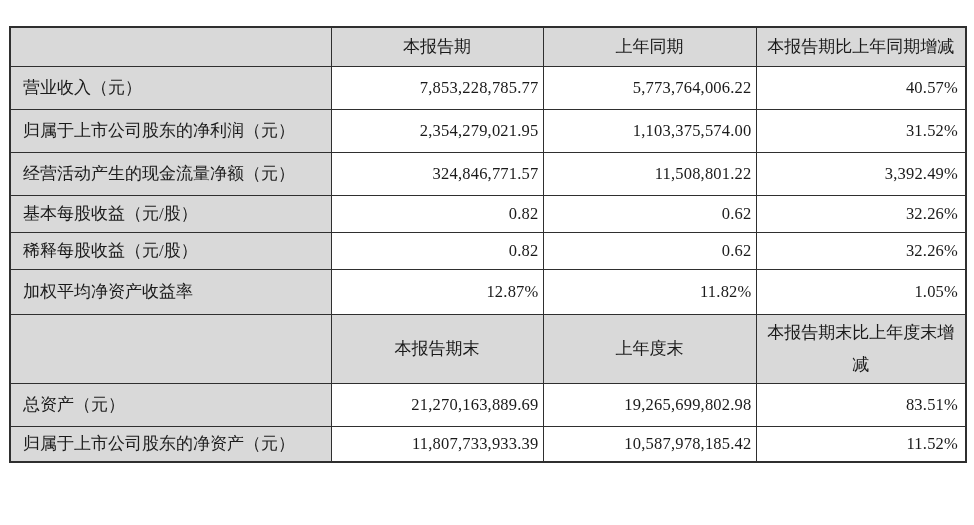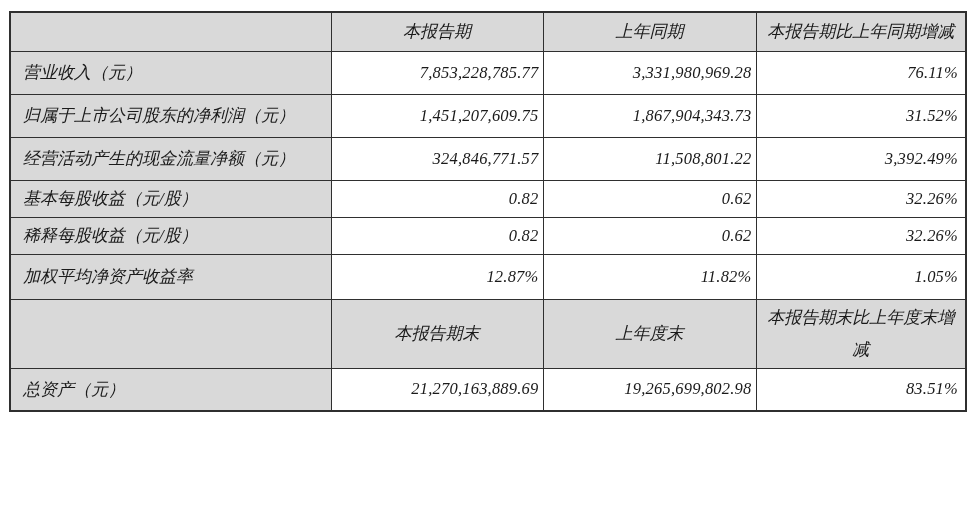--- a/index.html
+++ b/index.html
@@ -13,27 +13,26 @@
   .page {
     position: relative;
     width: 974px;
     height: 525px;
     background: var(--page-bg, #ffffff);
     overflow: hidden;
   }
   table.fin {
     position: absolute;
     left: 9px;
-    top: 11px;
+    top: 26px;
     width: 956px;
     border-collapse: collapse;
     table-layout: fixed;
     border: 2px solid var(--border, #2f2f2f);
     color: var(--text, #1a1a1a);
-    font-style: italic;
   }
   col.c0 { width: 321px; }
   col.c1 { width: 212px; }
   col.c2 { width: 213px; }
   col.c3 { width: 210px; }
   th, td {
     border: 1px solid var(--border, #2f2f2f);
     vertical-align: middle;
     overflow: hidden;
   }
@@ -75,27 +74,27 @@
     <tbody>
         <tr style="height: 39px;">
           <th class="header-cell"></th>
           <th class="header-cell">本报告期</th>
           <th class="header-cell">上年同期</th>
           <th class="header-cell">本报告期比上年同期增减</th>
         </tr>
         <tr style="height: 43px;">
           <td class="label-cell">营业收入（元）</td>
           <td class="num-cell">7,853,228,785.77</td>
-          <td class="num-cell">3,331,980,969.28</td>
-          <td class="num-cell pct">76.11%</td>
+          <td class="num-cell">5,773,764,006.22</td>
+          <td class="num-cell pct">40.57%</td>
         </tr>
         <tr style="height: 43px;">
           <td class="label-cell">归属于上市公司股东的净利润（元）</td>
-          <td class="num-cell">1,451,207,609.75</td>
-          <td class="num-cell">1,867,904,343.73</td>
+          <td class="num-cell">2,354,279,021.95</td>
+          <td class="num-cell">1,103,375,574.00</td>
           <td class="num-cell pct">31.52%</td>
         </tr>
         <tr style="height: 43px; margin-top: 27px;">
           <td class="label-cell">经营活动产生的现金流量净额（元）</td>
           <td class="num-cell">324,846,771.57</td>
           <td class="num-cell">11,508,801.22</td>
           <td class="num-cell pct">3,392.49%</td>
         </tr>
         <tr style="height: 37px;">
           <td class="label-cell">基本每股收益（元/股）</td>
@@ -120,15 +119,21 @@
           <th class="header-cell">本报告期末</th>
           <th class="header-cell">上年度末</th>
           <th class="header-cell">本报告期末比上年度末增减</th>
         </tr>
         <tr style="height: 43px;">
           <td class="label-cell">总资产（元）</td>
           <td class="num-cell">21,270,163,889.69</td>
           <td class="num-cell">19,265,699,802.98</td>
           <td class="num-cell pct">83.51%</td>
         </tr>
+        <tr style="height: 36px;">
+          <td class="label-cell">归属于上市公司股东的净资产（元）</td>
+          <td class="num-cell">11,807,733,933.39</td>
+          <td class="num-cell">10,587,978,185.42</td>
+          <td class="num-cell pct">11.52%</td>
+        </tr>
       </tbody>
   </table>
 </div>
 
 </body></html>

